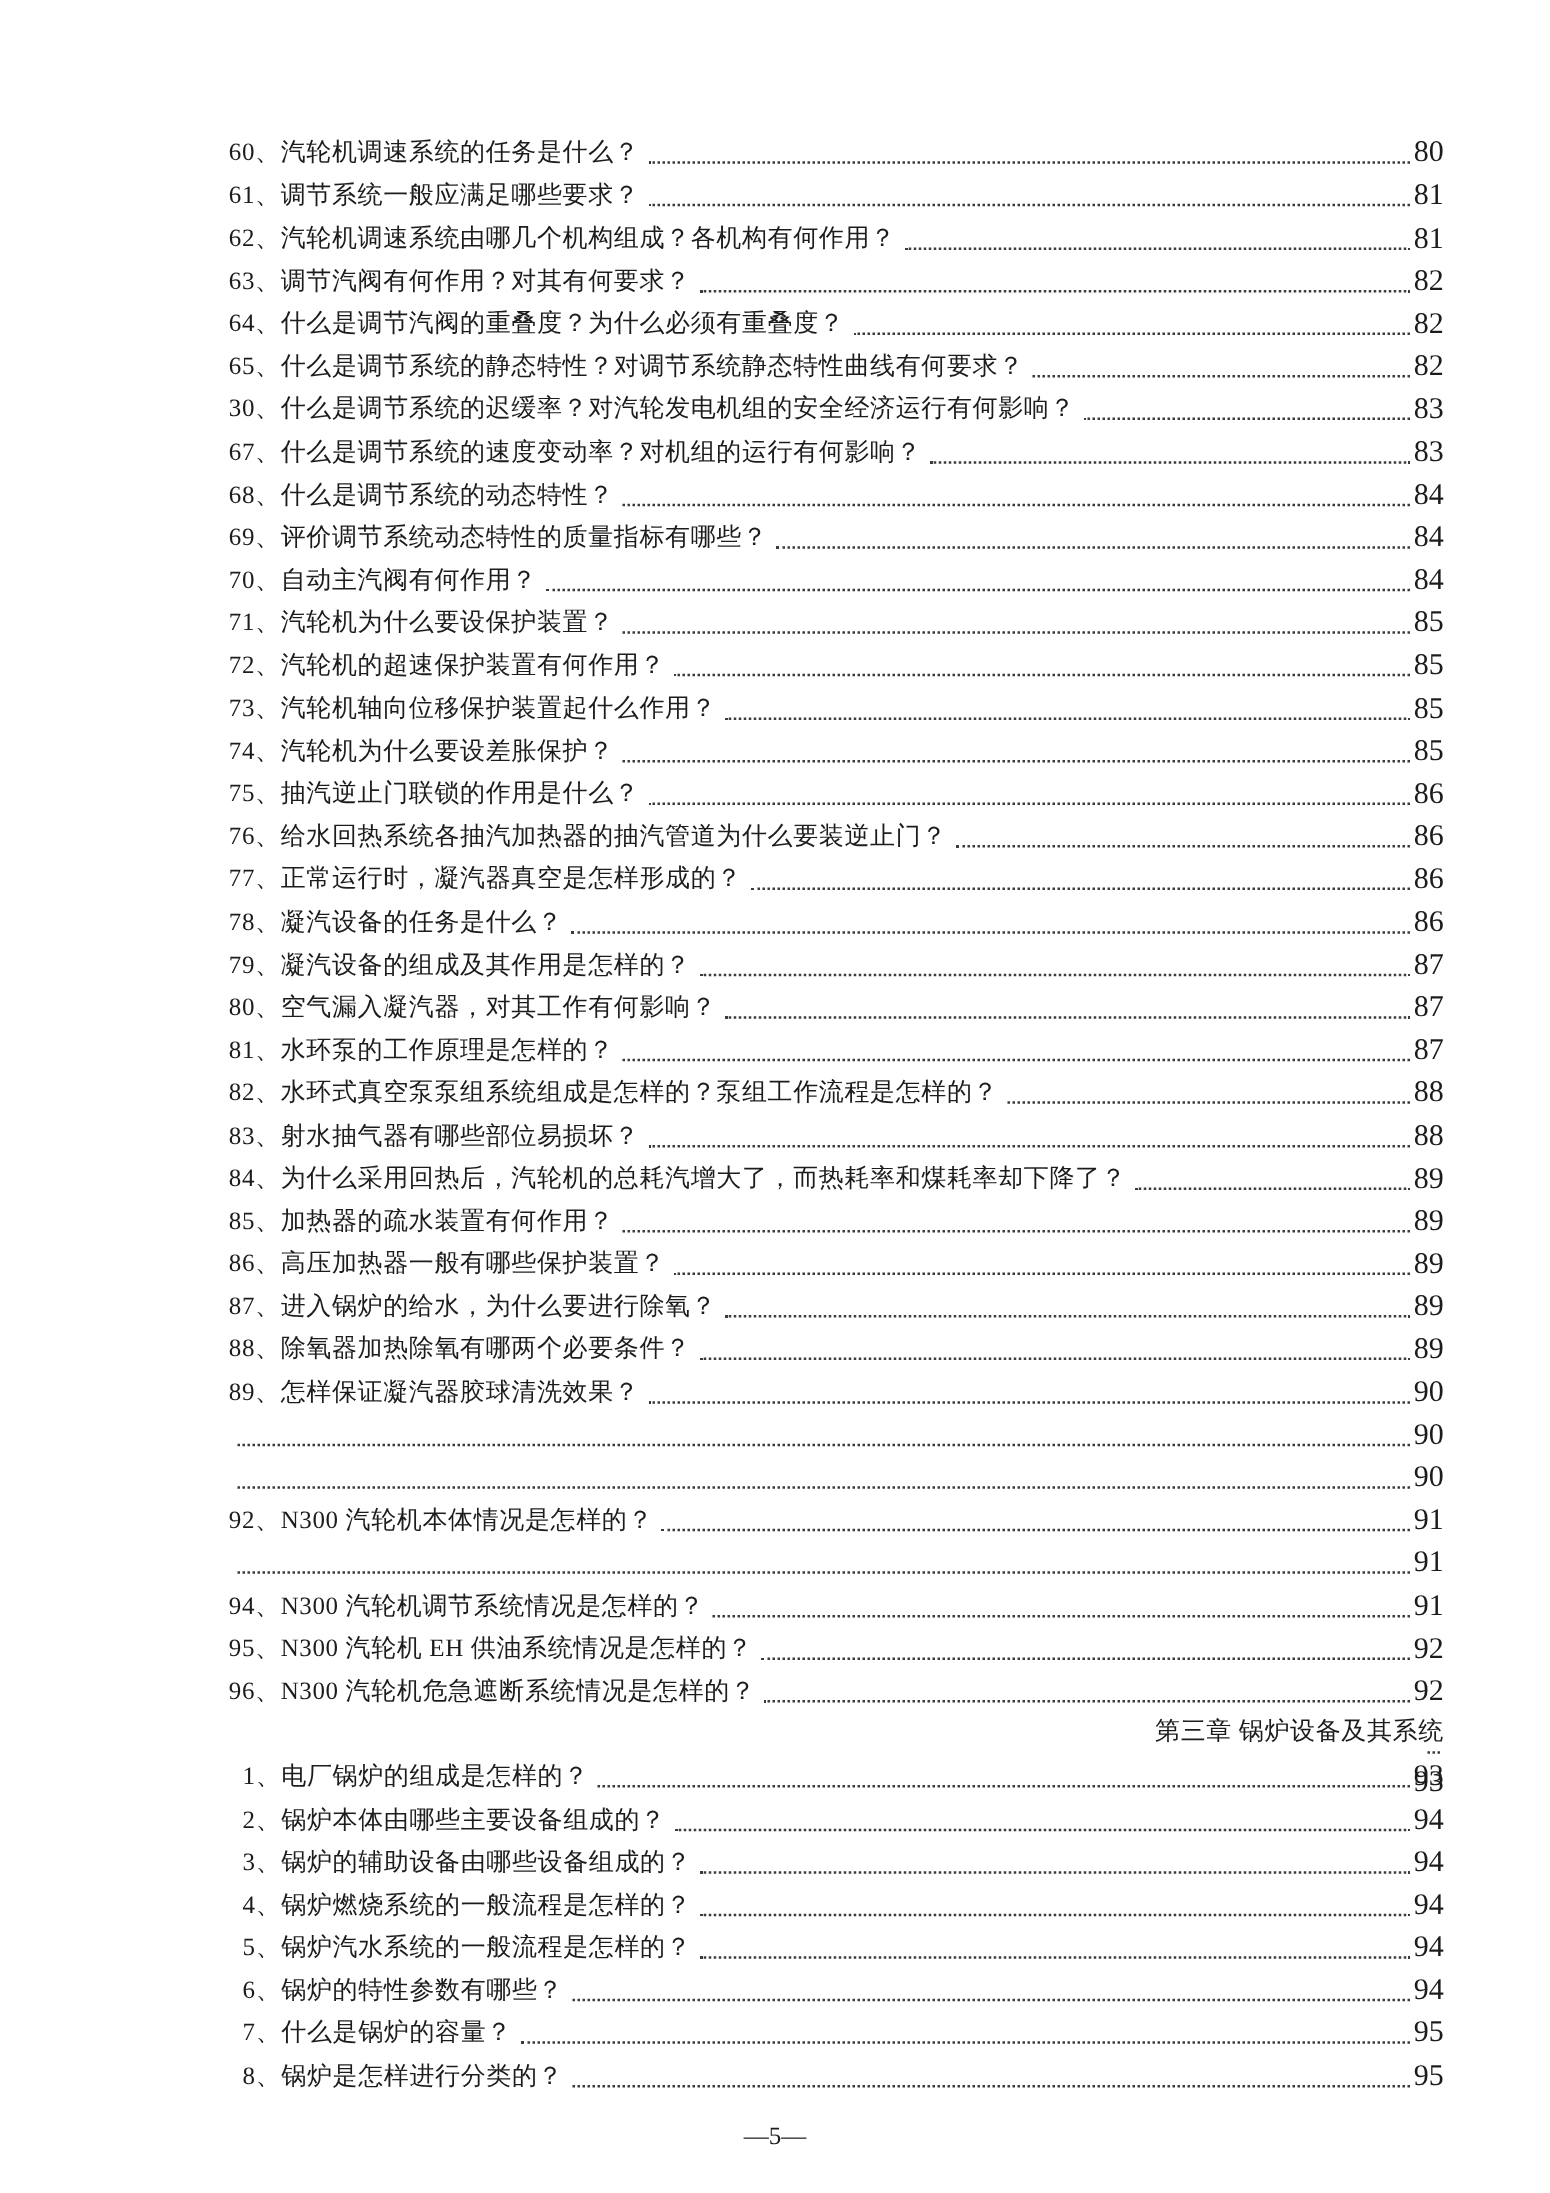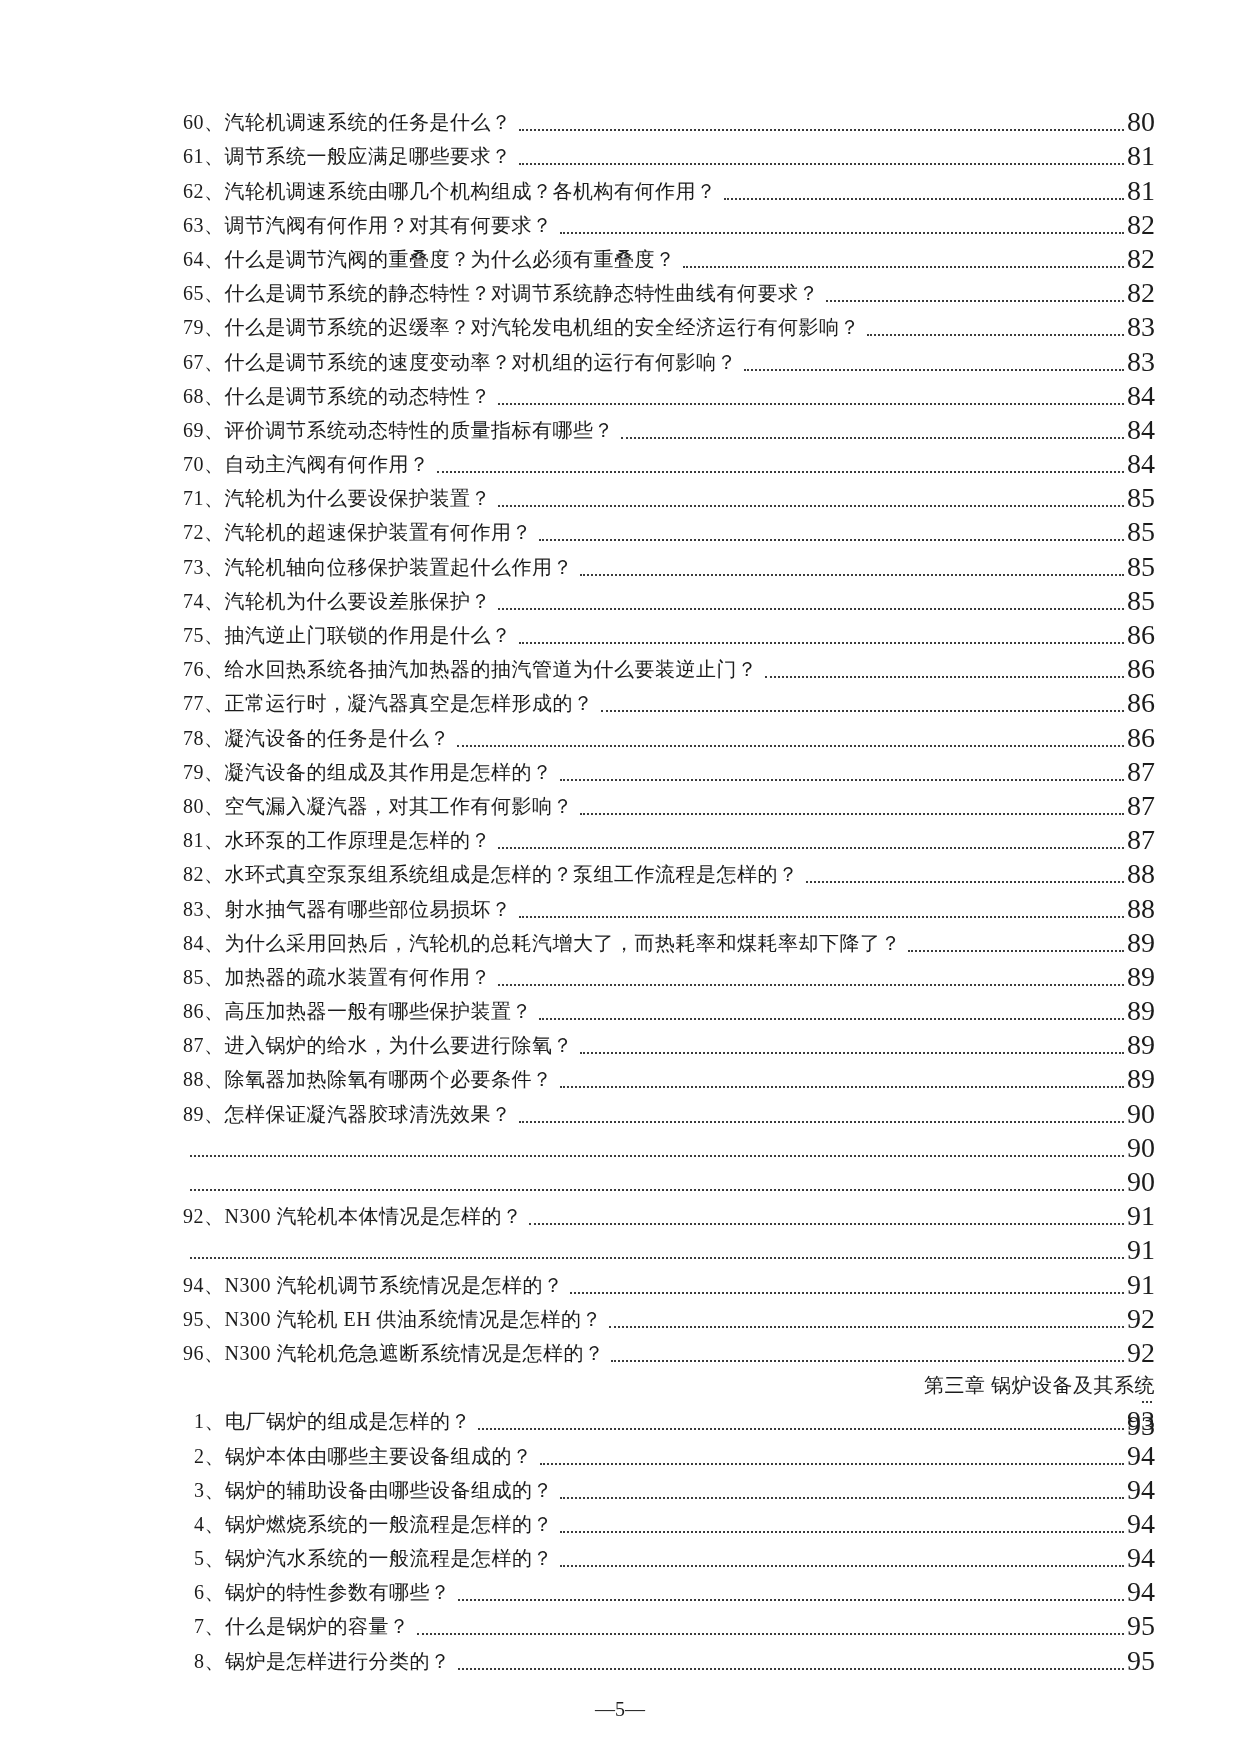--- a/index.html
+++ b/index.html
@@ -39,21 +39,21 @@
     letter-spacing: 0.5px;
   }
   .toc-row .leader {
     flex: 1 1 auto;
     border-bottom: 2px dotted #3b3b3b;
     margin: 0 3px 7px 7px;
     min-width: 10px;
   }
   .toc-row .pagenum {
     flex: 0 0 auto;
-    font-size: 28px;
+    font-size: 24px;
   }
   .footer {
     position: absolute;
     top: 1698px;
     left: 0;
     width: 100%;
     text-align: center;
     font-size: 20px;
     color: #1c1c1c;
   }
@@ -87,21 +87,21 @@
         <span class="label">64、什么是调节汽阀的重叠度？为什么必须有重叠度？</span>
         <span class="leader"></span>
         <span class="pagenum">82</span>
       </div>
       <div class="toc-row item">
         <span class="label">65、什么是调节系统的静态特性？对调节系统静态特性曲线有何要求？</span>
         <span class="leader"></span>
         <span class="pagenum">82</span>
       </div>
       <div class="toc-row item">
-        <span class="label">79、什么是调节系统的迟缓率？对汽轮发电机组的安全经济运行有何影响？</span>
+        <span class="label">30、什么是调节系统的迟缓率？对汽轮发电机组的安全经济运行有何影响？</span>
         <span class="leader"></span>
         <span class="pagenum">83</span>
       </div>
       <div class="toc-row item">
         <span class="label">67、什么是调节系统的速度变动率？对机组的运行有何影响？</span>
         <span class="leader"></span>
         <span class="pagenum">83</span>
       </div>
       <div class="toc-row item">
         <span class="label">68、什么是调节系统的动态特性？</span>

